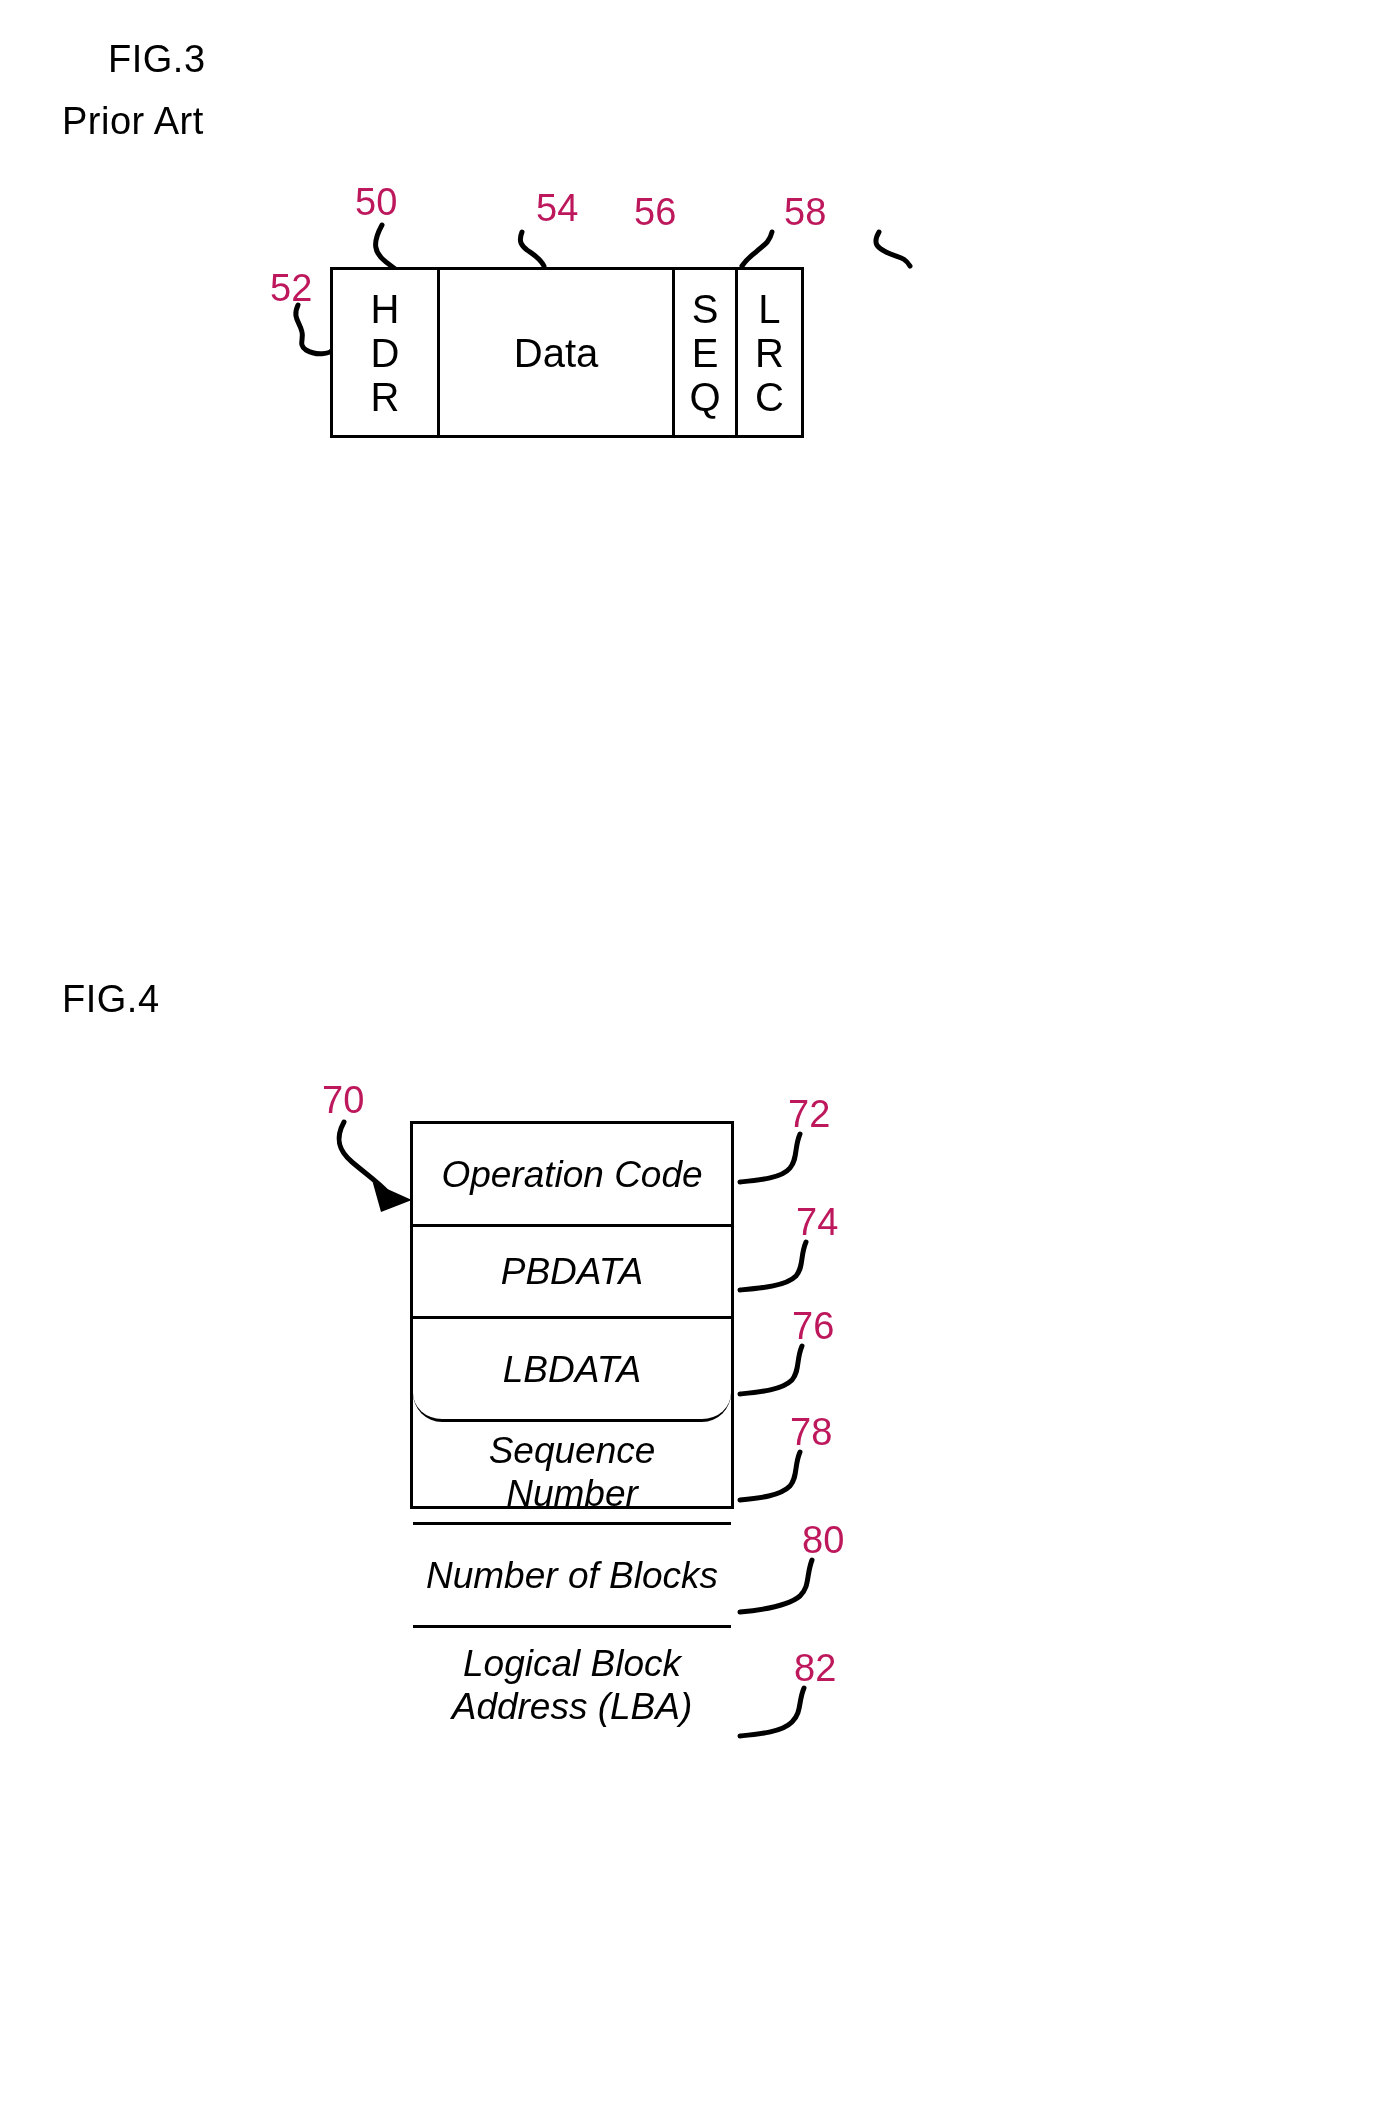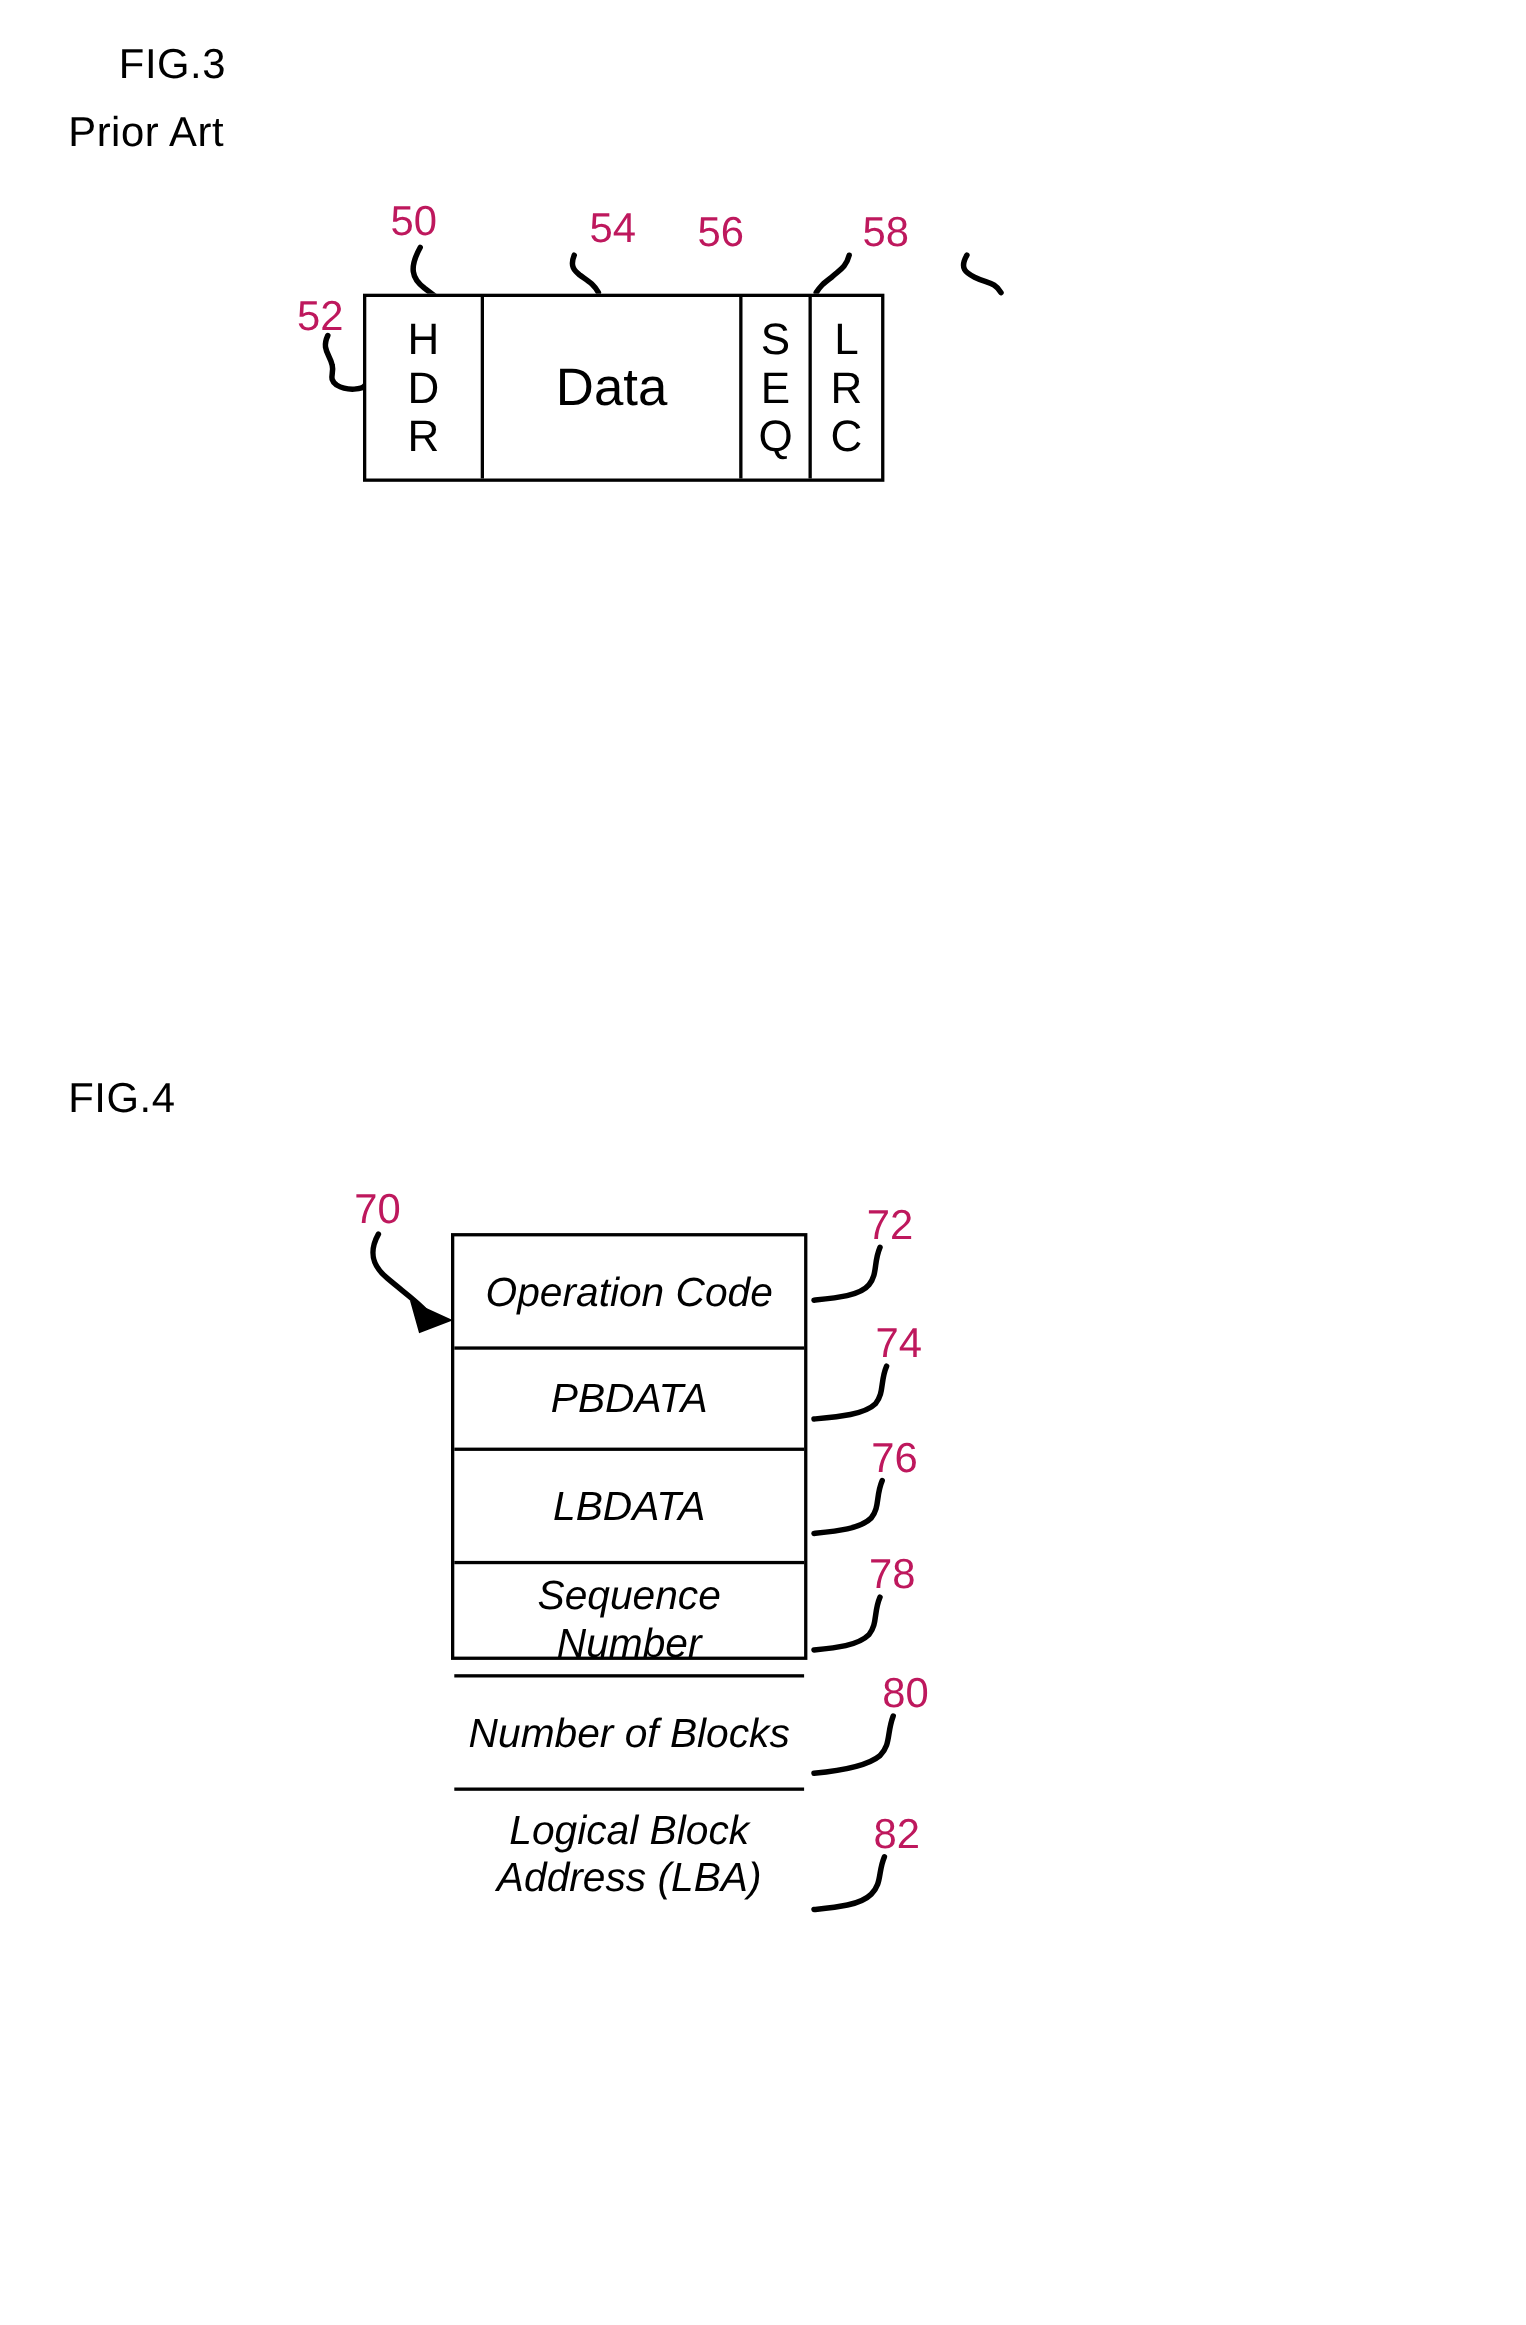--- a/index.html
+++ b/index.html
@@ -78,21 +78,21 @@
     flex-direction: column;
     align-items: center;
     justify-content: center;
     font-size: 40px;
     line-height: 44px;
     letter-spacing: 0;
   }
   .vert-letters span { display: block; }
 
   .horiz-label {
-    font-size: 48px;
+    font-size: 40px;
     line-height: 44px;
   }
 
   
   #fig4-table {
     position: absolute;
     left: 410px;
     top: 1121px;
     width: 324px;
     height: 388px;
@@ -108,21 +108,21 @@
     justify-content: center;
     text-align: center;
     font-size: 37px;
     line-height: 43px;
     padding: 0 8px;
     font-style: italic;
   }
   #fig4-table .row:last-child { border-bottom: none; }
   .row-h1 { height: 103px; }
   .row-h2 { height: 92px; }
-  .row-h3 { height: 103px; }
+  .row-h3 { height: 103px; border-radius: 29px; }
   .row-h4 { height: 103px; }
   .row-h5 { height: 113px; }
   .row-h6 { height: 103px; }
   .row .two-line { white-space: pre-line; }
 
   
   #overlay {
     position: absolute;
     left: 0; top: 0;
     width: 1387px;

